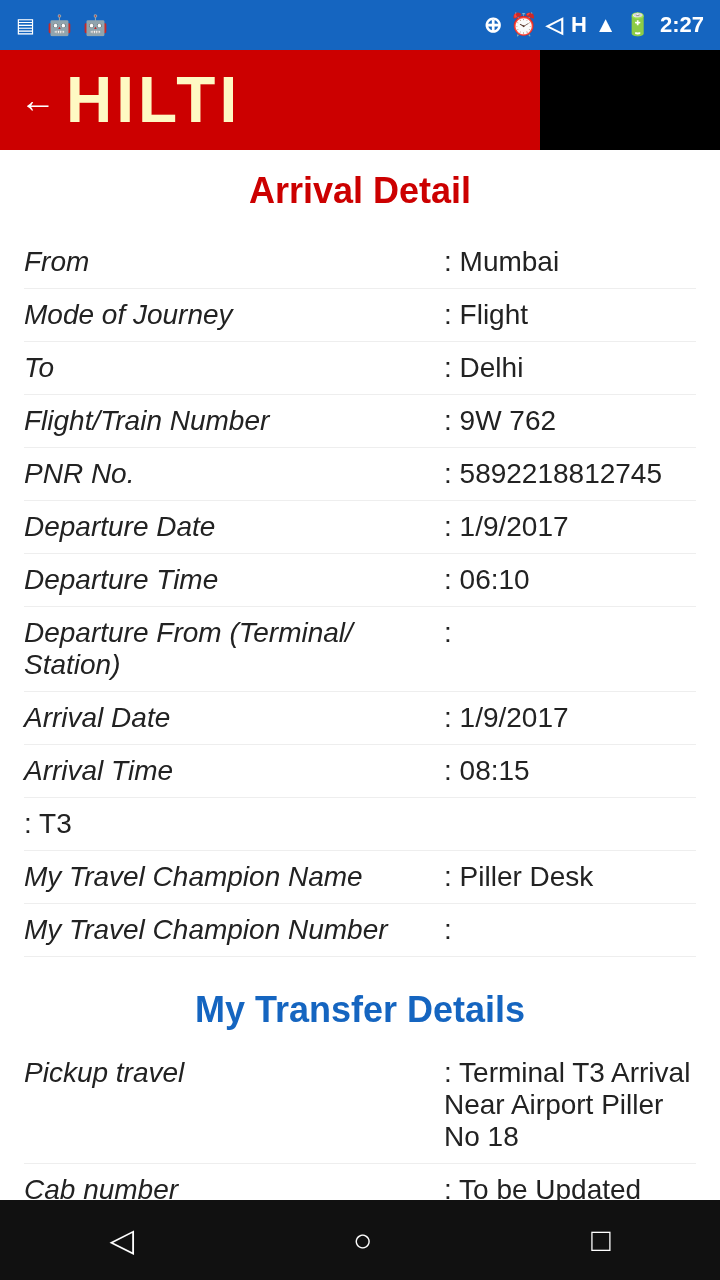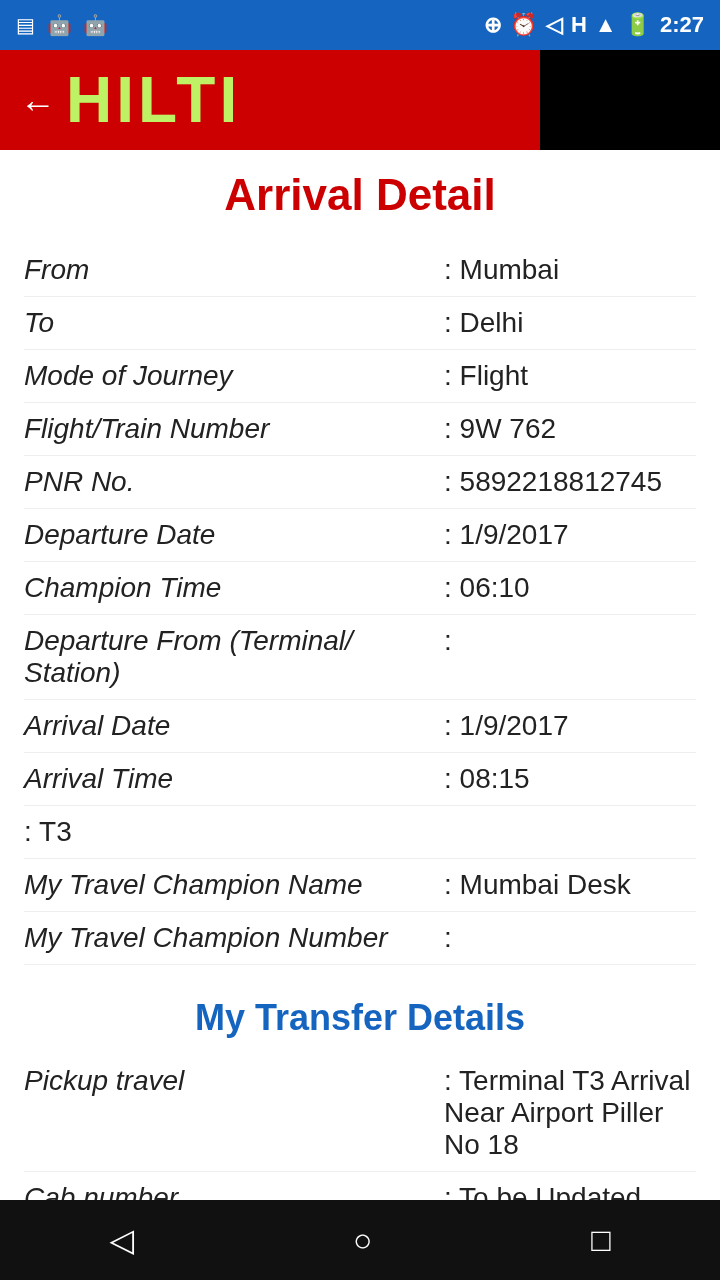--- a/index.html
+++ b/index.html
@@ -38,39 +38,39 @@
       padding-left: 20px;
     }
     .back-btn {
       color: white;
       font-size: 36px;
       font-weight: bold;
       margin-right: 10px;
       cursor: pointer;
     }
     .logo-text {
-      color: #bef264;
+      color: #fef9c3;
       font-size: 64px;
       font-weight: 900;
       letter-spacing: 4px;
       font-family: Arial Black, Arial, sans-serif;
     }
     .header-right-block {
       width: 180px;
       height: 100px;
       background: #000;
     }
 
     
     .content { padding: 20px 24px; }
 
     .section-title {
       text-align: center;
       color: #cc0000;
-      font-size: 44px;
+      font-size: 36px;
       font-weight: bold;
       margin-bottom: 24px;
     }
 
     .detail-row {
       display: flex;
       align-items: flex-start;
       padding: 10px 0;
       border-bottom: 1px solid #eee;
     }
@@ -145,61 +145,61 @@
 <div class="content">
 
   <div class="section-title">Arrival Detail</div>
 
   <div id="arrival-fields">
       <div class="detail-row">
         <div class="detail-label">From</div>
         <div class="detail-value">: Mumbai</div>
       </div>
       <div class="detail-row">
+        <div class="detail-label">Mode of Journey</div>
+        <div class="detail-value">: Flight</div>
+      </div>
+      <div class="detail-row">
         <div class="detail-label">To</div>
         <div class="detail-value">: Delhi</div>
       </div>
       <div class="detail-row">
-        <div class="detail-label">Mode of Journey</div>
-        <div class="detail-value">: Flight</div>
-      </div>
-      <div class="detail-row">
         <div class="detail-label">Flight/Train Number</div>
         <div class="detail-value">: 9W 762</div>
       </div>
       <div class="detail-row">
         <div class="detail-label">PNR No.</div>
         <div class="detail-value">: 5892218812745</div>
       </div>
       <div class="detail-row">
         <div class="detail-label">Departure Date</div>
         <div class="detail-value">: 1/9/2017</div>
       </div>
       <div class="detail-row">
-        <div class="detail-label">Champion Time</div>
+        <div class="detail-label">Departure Time</div>
         <div class="detail-value">: 06:10</div>
       </div>
       <div class="detail-row">
         <div class="detail-label">Departure From (Terminal/ Station)</div>
         <div class="detail-value">:</div>
       </div>
       <div class="detail-row">
         <div class="detail-label">Arrival Date</div>
         <div class="detail-value">: 1/9/2017</div>
       </div>
       <div class="detail-row">
         <div class="detail-label">Arrival Time</div>
         <div class="detail-value">: 08:15</div>
       </div>
       <div class="detail-row">
         <div class="detail-value">: T3</div>
       </div>
       <div class="detail-row">
         <div class="detail-label">My Travel Champion Name</div>
-        <div class="detail-value">: Mumbai Desk</div>
+        <div class="detail-value">: Piller Desk</div>
       </div>
       <div class="detail-row">
         <div class="detail-label">My Travel Champion Number</div>
         <div class="detail-value">:</div>
       </div>
     </div>
 
   <div class="transfer-section">
     <div class="transfer-title">My Transfer Details</div>
     <div id="transfer-fields">

